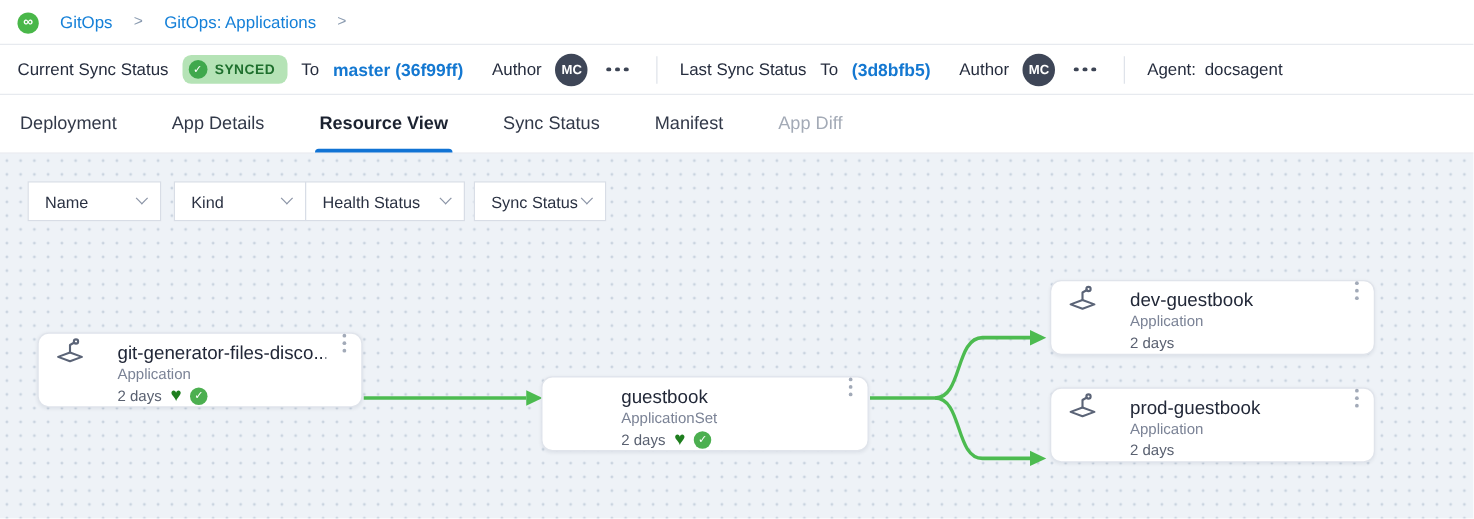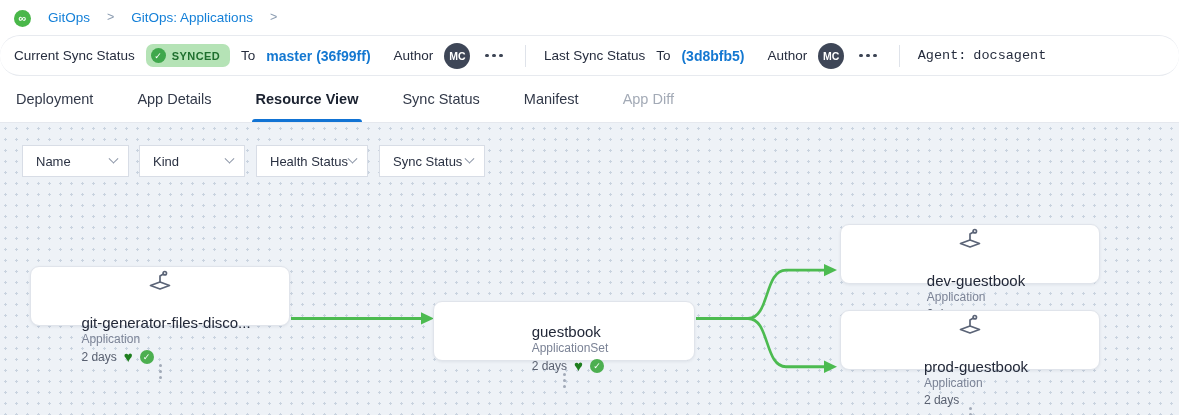--- a/index.html
+++ b/index.html
@@ -13,34 +13,34 @@
   .bc-logo { width:17px; height:17px; border-radius:50%; background:#49b749; color:#fff;
              display:flex; align-items:center; justify-content:center; flex:0 0 auto; }
   .bc-logo::before { content:"\221E"; font-size:11px; font-weight:700; line-height:1; }
   .bc-link { color:#1580d8; cursor:pointer; text-decoration:none; }
   .bc-sep { color:#8a9bb0; font-size:12.5px; }
   .page-title { margin-top:5px; font-size:21px; font-weight:700; color:#1a2130; letter-spacing:.2px; }
 
   
   .statusbar { display:flex; align-items:center; height:41px; background:#fff; flex:0 0 auto;
                border-top:1px solid #e7eaef; border-bottom:1px solid #e7eaef;
-               padding:0 14px; gap:11px; font-size:13.5px; color:#262d3e; white-space:nowrap;border-radius:20px; }
+               padding:0 14px; gap:11px; font-size:13.5px; color:#262d3e; white-space:nowrap; }
   .sb-label { color:#262d3e; }
   .badge { display:inline-flex; align-items:center; gap:6px; background:#b5e3b6; color:#1e6f2d;
            font-size:11px; font-weight:700; letter-spacing:.4px; padding:4px 10px 4px 5px; border-radius:7px; }
   .badge-check { width:15px; height:15px; background:#3fa84c; border-radius:50%; color:#fff;
                  display:flex; align-items:center; justify-content:center; flex:0 0 auto; }
   .badge-check::before { content:"\2713"; font-size:9px; font-weight:700; }
   .rev { color:#1478d1; font-weight:700; font-size:14px; cursor:pointer; text-decoration:none; }
   .avatar { width:26px; height:26px; border-radius:50%; background:#3e4657; color:#fff;
             font-size:10.5px; font-weight:700; display:flex; align-items:center; justify-content:center; }
   .hdots { display:flex; gap:3.5px; margin:0 4px; cursor:pointer; }
   .hdots i { width:3.5px; height:3.5px; border-radius:50%; background:#3c4454; }
   .vsep { width:1px; height:22px; background:#dfe3ea; margin:0 7px; }
-  .agent-group { display:flex; gap:7px;font-family:Liberation Mono, monospace; }
+  .agent-group { display:flex; gap:7px; }
   .agent-value { color:#262d3e; }
 
   
   .tabs { display:flex; align-items:stretch; height:47px; background:#fff; padding:0 14px;
           border-bottom:1px solid #e5e8ee; flex:0 0 auto; }
   .tab { display:flex; align-items:center; margin-right:40px; padding:0 2px; font-size:14.5px;
          color:#323949; cursor:pointer; position:relative; }
   .tab.active { font-weight:700; color:#1b2230; }
   .tab.active::after { content:""; position:absolute; left:-2px; right:-2px; bottom:0; height:3px;
                        background:#1173d4; border-radius:3px 3px 0 0; }
@@ -51,22 +51,22 @@
            background-image:radial-gradient(circle,#c9d3df 1px,transparent 1.35px);
            background-size:11px 11px; }
   .filter { position:absolute; top:22px; height:32px; background:#fff; border:1px solid #d8dde6;
             border-radius:0; display:flex; align-items:center; justify-content:space-between;
             padding:0 11px 0 13px; font-size:13px; color:#2a3142; cursor:pointer; }
   .chev { width:7px; height:7px; border-right:1.6px solid #8b94a6; border-bottom:1.6px solid #8b94a6;
           transform:rotate(45deg) translate(-2px,-2px); }
   .edges { position:absolute; inset:0; width:100%; height:100%; }
 
   .node { position:absolute; width:260px; height:60px; background:#fff; border:1px solid #e0e4eb;
-          border-radius:9px; box-shadow:0 1px 3px rgba(20,30,60,.07); display:flex; align-items:center;
-          cursor:pointer;flex-direction:column; }
+          border-radius:9px; box-shadow:0 1px 3px rgba(20,30,60,.07); display:flex; align-items:flex-start;
+          cursor:pointer; }
   .node-iconcell { width:50px; display:flex; align-items:center; justify-content:center; flex:0 0 auto; }
   .node-divider { width:1px; background:#e4e8ef; margin:7px 0; flex:0 0 auto; }
   .node-body { flex:1; min-width:0; padding:7px 0 0 12px; }
   .node-title { font-size:15px; font-weight:500; color:#222838; white-space:nowrap; overflow:hidden; }
   .node-kind { font-size:12px; color:#7b8396; margin-top:1px; }
   .node-meta { font-size:12px; color:#596070; margin-top:3px; display:flex; align-items:center; gap:7px; }
   .heart { color:#1e7e1e; line-height:1; }
   .heart::before { content:"\2665"; font-size:15px; }
   .mini-check { width:14px; height:14px; border-radius:50%; background:#4caf50; color:#fff;
                 display:flex; align-items:center; justify-content:center; }
@@ -136,21 +136,21 @@
   <div class="graph">
 
     <div class="filter" style="left:22px; width:107px;">
       <span>Name</span>
       <span class="chev"></span>
     </div>
     <div class="filter" style="left:139px; width:106px;">
       <span>Kind</span>
       <span class="chev"></span>
     </div>
-    <div class="filter" style="left:256px; width:112px;text-align:right;">
+    <div class="filter" style="left:244px; width:128px;text-align:right;">
       <span>Health Status</span>
       <span class="chev"></span>
     </div>
     <div class="filter" style="left:379px; width:106px;">
       <span>Sync Status</span>
       <span class="chev"></span>
     </div>
 
     <svg class="edges" viewBox="0 0 1179 260" preserveAspectRatio="none">
       <g stroke="#4cbb50" stroke-width="2.6" fill="none">

